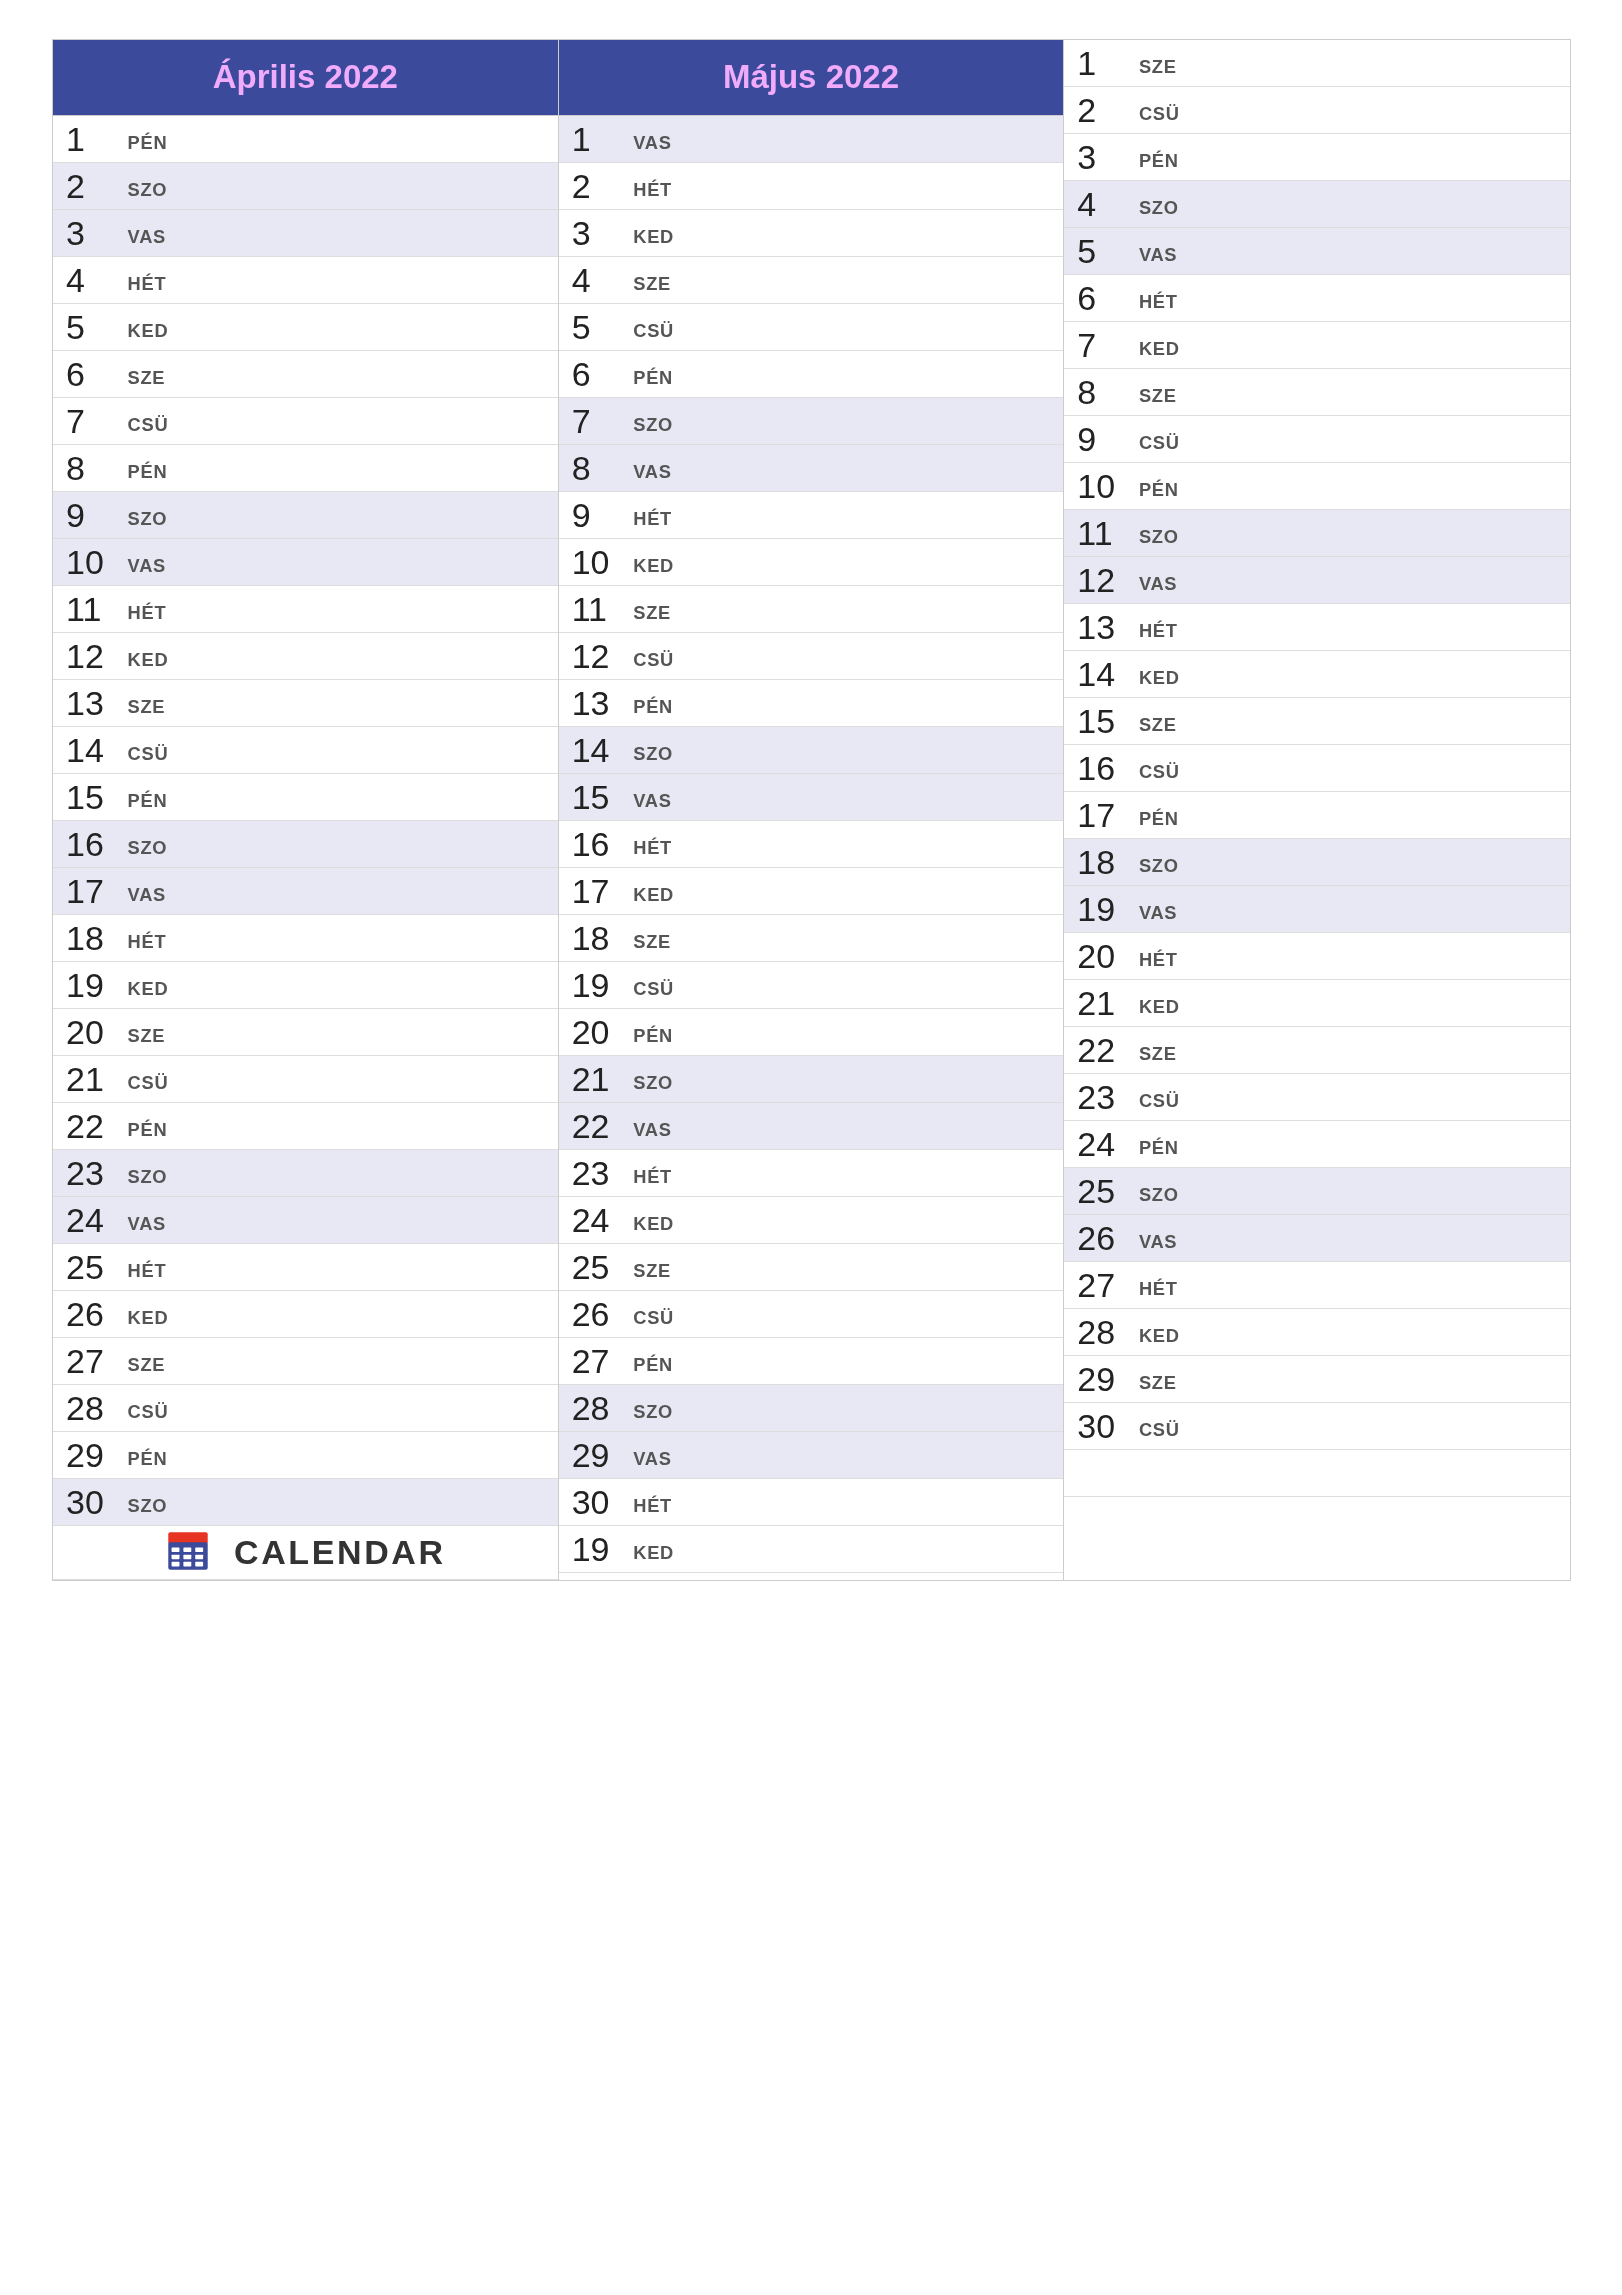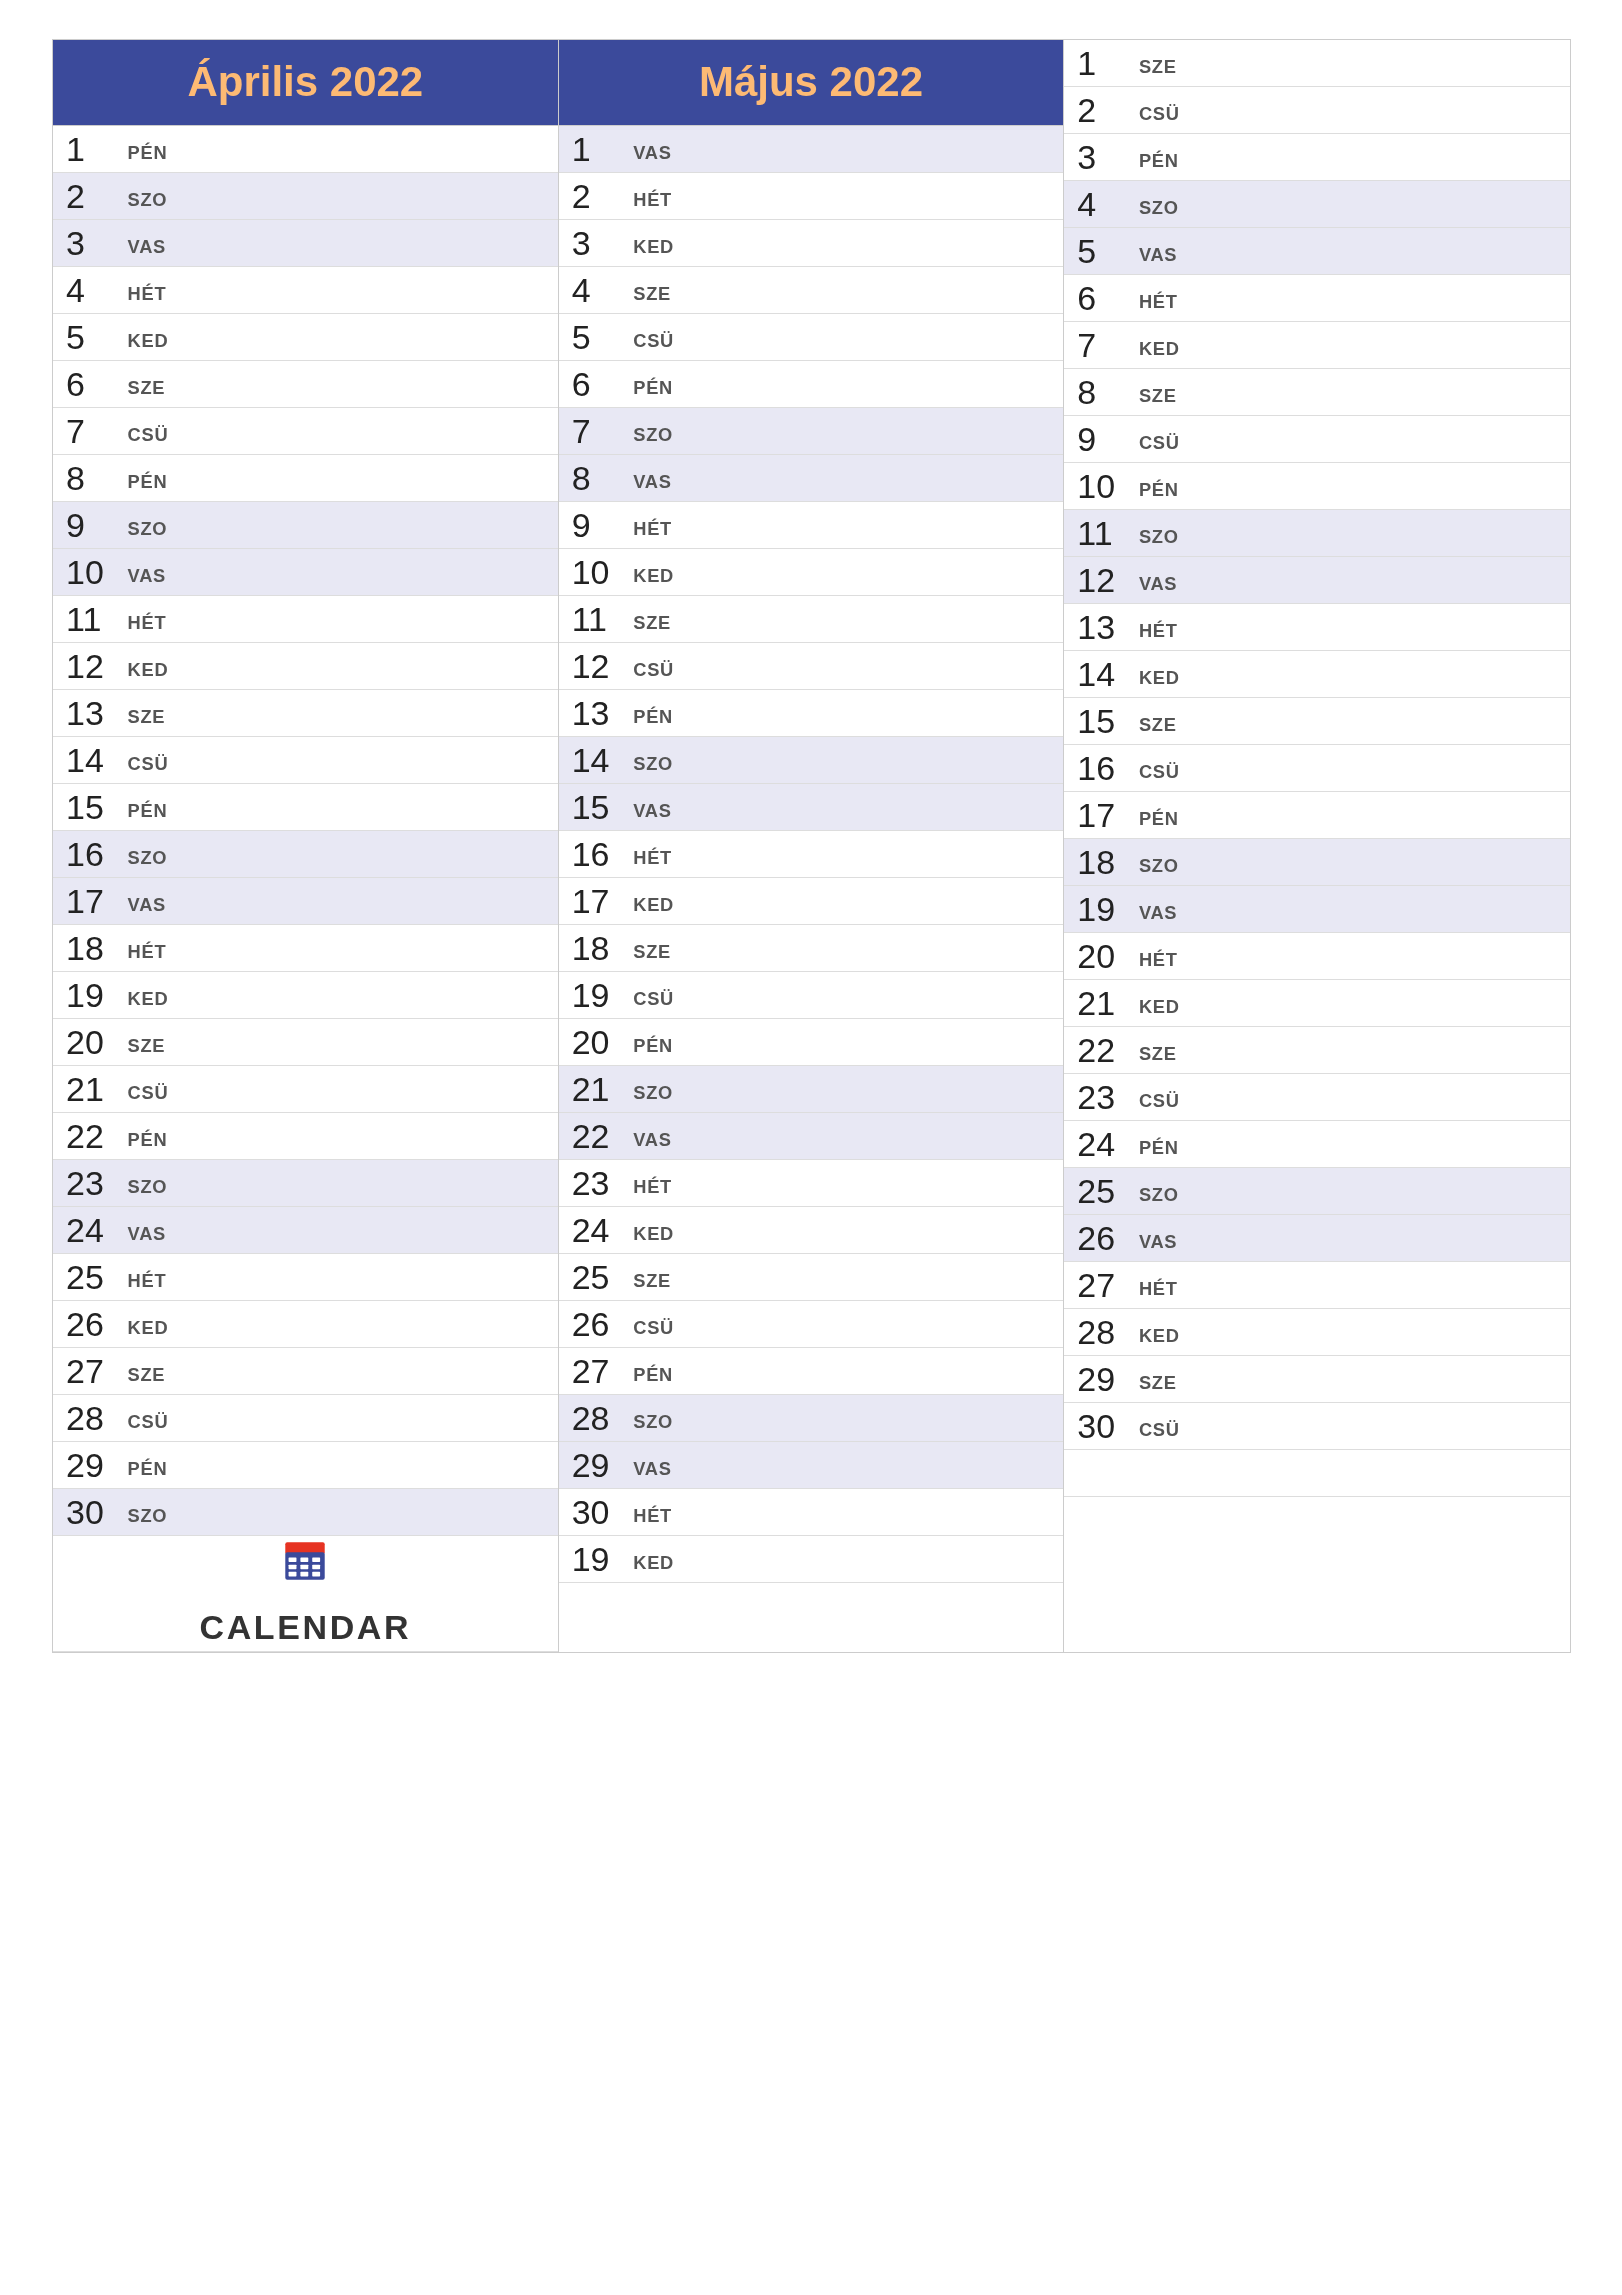--- a/index.html
+++ b/index.html
@@ -25,23 +25,23 @@
     .month-column {
       display: flex;
       flex-direction: column;
       border-right: 0.7px solid #ccc;
     }
     .month-column:last-child {
       border-right: none;
     }
     .month-header {
       background: #3b4a9b;
-      color: #fdba74;
+      color: #f0abfc;
       text-align: center;
-      font-size: 42px;
+      font-size: 33px;
       font-weight: 600;
       padding: 18.3px 6.5px;
       border-bottom: 0.7px solid #ccc;
     }
     .day-row {
       display: flex;
       flex-direction: row;
       align-items: center;
       border-bottom: 0.7px solid #ddd;
       min-height: 47px;
@@ -202,21 +202,21 @@
         </div>
         <div class="day-row normal">
           <span class="day-number">29</span>
           <span class="day-name">PÉN</span>
         </div>
         <div class="day-row weekend">
           <span class="day-number">30</span>
           <span class="day-name">SZO</span>
         </div>
         <div class="day-row normal" style="min-height: 47px; display: flex; justify-content: center; align-items: center;">
-          <div class="footer-logo" style="display: flex; align-items: center; gap: 23px; flex-direction: column;">
+          <div class="footer-logo" style="display: flex; align-items: center; gap: 23px;">
             <svg width="46" height="46" viewBox="0 0 70 70">
               <rect x="5" y="5" width="60" height="18" fill="#e63322" rx="3"></rect>
               <rect x="5" y="20" width="60" height="42" fill="#3b4a9b" rx="3"></rect>
               <rect x="10" y="28" width="12" height="7" fill="white" rx="1"></rect>
               <rect x="28" y="28" width="12" height="7" fill="white" rx="1"></rect>
               <rect x="46" y="28" width="12" height="7" fill="white" rx="1"></rect>
               <rect x="10" y="39" width="12" height="7" fill="white" rx="1"></rect>
               <rect x="28" y="39" width="12" height="7" fill="white" rx="1"></rect>
               <rect x="46" y="39" width="12" height="7" fill="white" rx="1"></rect>
               <rect x="10" y="50" width="12" height="7" fill="white" rx="1"></rect>

